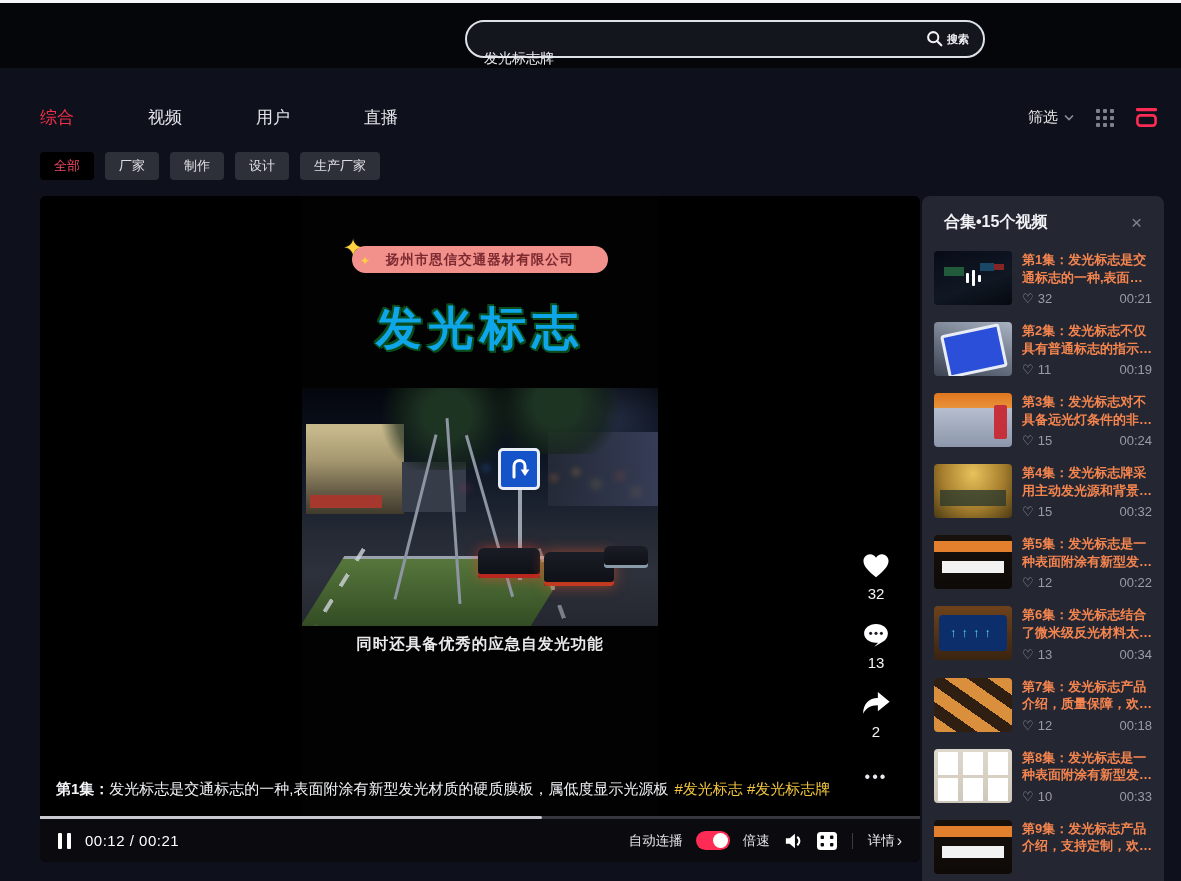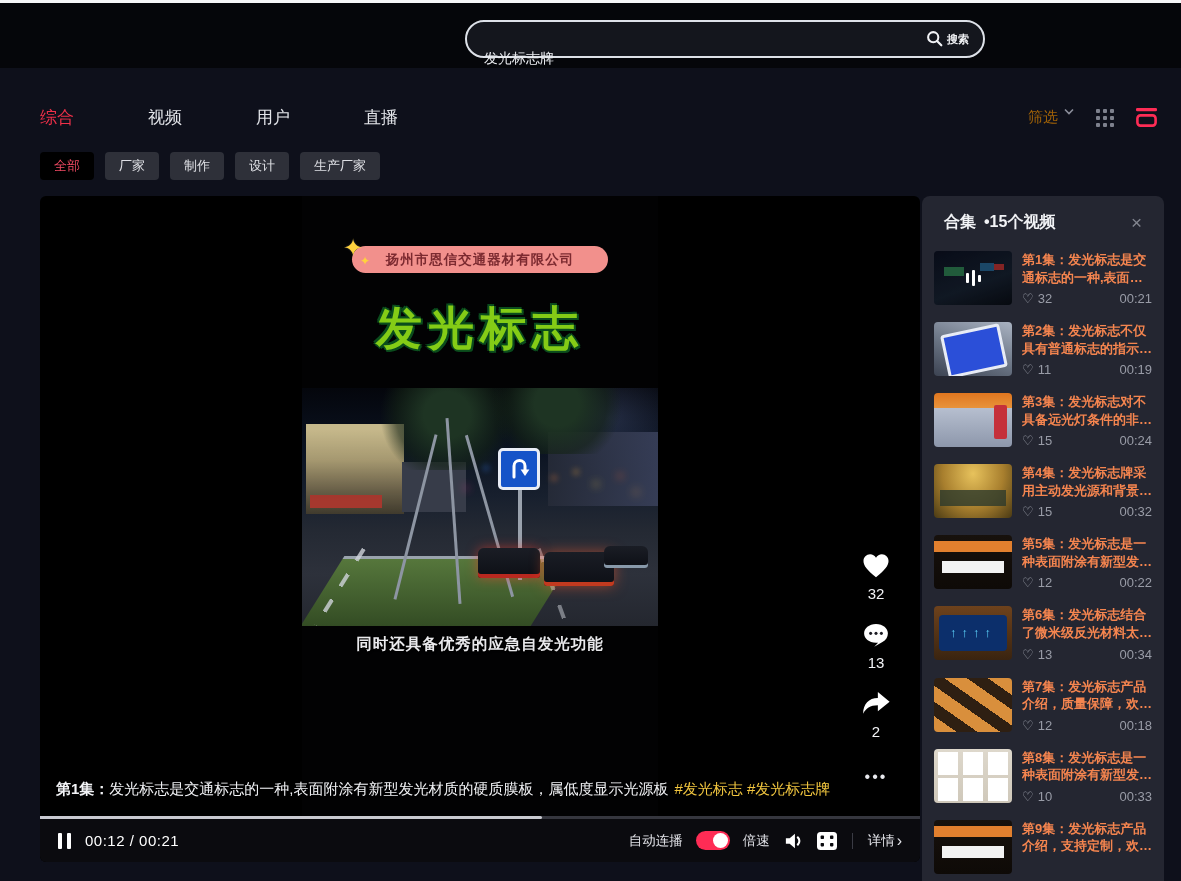--- a/index.html
+++ b/index.html
@@ -14,38 +14,38 @@
     border-radius:20px; background:#14161d; display:flex; align-items:center; padding:0 14px 0 17px; }
   .search-input { flex:1; background:transparent; border:none; outline:none; color:#eceef2; font-size:14px; font-family:inherit;margin-top:40px; }
   .search-btn { display:flex; align-items:center; gap:4px; background:none; border:none; color:#f2f3f6;
     font-size:11px; font-weight:bold; cursor:pointer; font-family:inherit; }
 
   
   .tabs { position:absolute; left:40px; top:106px; display:flex; gap:74px; }
   .tab { font-size:17px; color:#e3e5ea; cursor:pointer; }
   .tab.active { color:#ef3049; }
   .view-controls { position:absolute; right:24px; top:108px; display:flex; align-items:center; gap:22px; }
-  .filter-trigger { display:flex; gap:6px; color:#a16207; font-size:15px; cursor:pointer; }
+  .filter-trigger { display:flex; align-items:center; gap:6px; color:#e5e5e5; font-size:15px; cursor:pointer; }
 
   
   .chips { position:absolute; left:40px; top:152px; display:flex; gap:11px; }
   .chip { height:28px; padding:0 14px; display:flex; align-items:center; border-radius:4px;
     background:#2e3039; color:#dfe0e5; font-size:13px; cursor:pointer; }
   .chip.active { background:#000000; color:#f04a63; }
 
   
   .player { position:absolute; left:40px; top:196px; width:880px; height:666px; background:#000; border-radius:6px; overflow:hidden; }
   .video-col { position:absolute; left:262px; top:0; width:356px; height:100%; background:#020203; }
   .v-banner { position:absolute; left:50%; transform:translateX(-50%); top:50px; width:256px; height:27px;
     background:#f2908c; border-radius:14px; display:flex; align-items:center; justify-content:center; }
   .v-banner .txt { color:#7c2a30; font-size:13.5px; font-weight:bold; letter-spacing:1px; white-space:nowrap; }
   .sparkle-big { position:absolute; left:-9px; top:-12px; color:#ffd23e; font-size:24px; text-shadow:0 0 2px #fff4; }
   .sparkle-small { position:absolute; left:8px; top:8px; color:#ffd23e; font-size:12px; }
   .v-headline { position:absolute; left:0; top:102px; width:100%; text-align:center; font-size:46px; font-weight:bold;
-    color:#84cc16; letter-spacing:6px;
+    color:#0ea5e9; letter-spacing:6px;
     text-shadow:-2px 0 0 #0b4d1d, 2px 0 0 #0b4d1d, 0 -2px 0 #0b4d1d, 0 2px 0 #0b4d1d, 2px 2px 0 #0b4d1d, -2px -2px 0 #0b4d1d; }
 
   .photo { position:absolute; left:0; top:192px; width:100%; height:238px; overflow:hidden;
     background:linear-gradient(#04060c 0%, #0b1322 26%, #18202e 46%, #242933 60%, #2d313b 78%, #24272f 100%); }
   .sky-glow { position:absolute; right:-30px; top:-30px; width:160px; height:120px;
     background:radial-gradient(closest-side, rgba(120,140,200,.25), transparent); }
   .bldg-left { position:absolute; left:4px; top:36px; width:98px; height:90px;
     background:linear-gradient(#d6c795 6%, #b3a477 40%, #6e6349 75%, #433d2d); opacity:.92; }
   .bldg-left:after { content:""; position:absolute; left:4px; bottom:6px; width:72px; height:13px; background:#b23a2e; }
   .bldg-far { position:absolute; left:100px; top:74px; width:64px; height:50px; background:#373c49; }
@@ -106,21 +106,21 @@
   .ctrl-divider { width:1px; height:16px; background:#3a3b44; margin:0 2px; }
   .detail-link { display:flex; align-items:center; gap:2px; color:#e2e3e8; font-size:13.5px; cursor:pointer;justify-content:space-between; }
   .detail-link .chev { font-size:16px; line-height:1; }
   .icon-btn { line-height:0; cursor:pointer; }
 
   
   .collection { position:absolute; left:922px; top:196px; width:242px; height:700px; background:#242631;
     border-radius:8px; overflow:hidden; }
   .coll-header { display:flex; align-items:center; padding:16px 22px 10px; }
   .coll-title { font-size:16px; font-weight:bold; color:#f2f3f6; }
-  .coll-count { font-size:16px; font-weight:bold; color:#f2f3f6; margin-left:8px; }
+  .coll-count { font-size:16px; font-weight:bold; color:#f2f3f6; margin-left:0; }
   .coll-close { margin-left:auto; color:#82858f; font-size:19px; line-height:1; cursor:pointer; }
   .c-item { display:flex; padding:8px 12px; cursor:pointer; }
   .thumb { position:relative; width:78px; height:54px; border-radius:4px; flex-shrink:0; overflow:hidden;
     background-repeat:no-repeat; }
   .playing-indicator { display:none; position:absolute; inset:0; background:rgba(0,0,0,.25);
     align-items:center; justify-content:center; gap:3px; }
   .playing-indicator span { width:3px; background:#fff; border-radius:1px; }
   .playing-indicator span:nth-child(1){height:10px} .playing-indicator span:nth-child(2){height:16px}
   .playing-indicator span:nth-child(3){height:7px}
   .c-info { flex:1; margin-left:10px; min-width:0; display:flex; flex-direction:column; }

